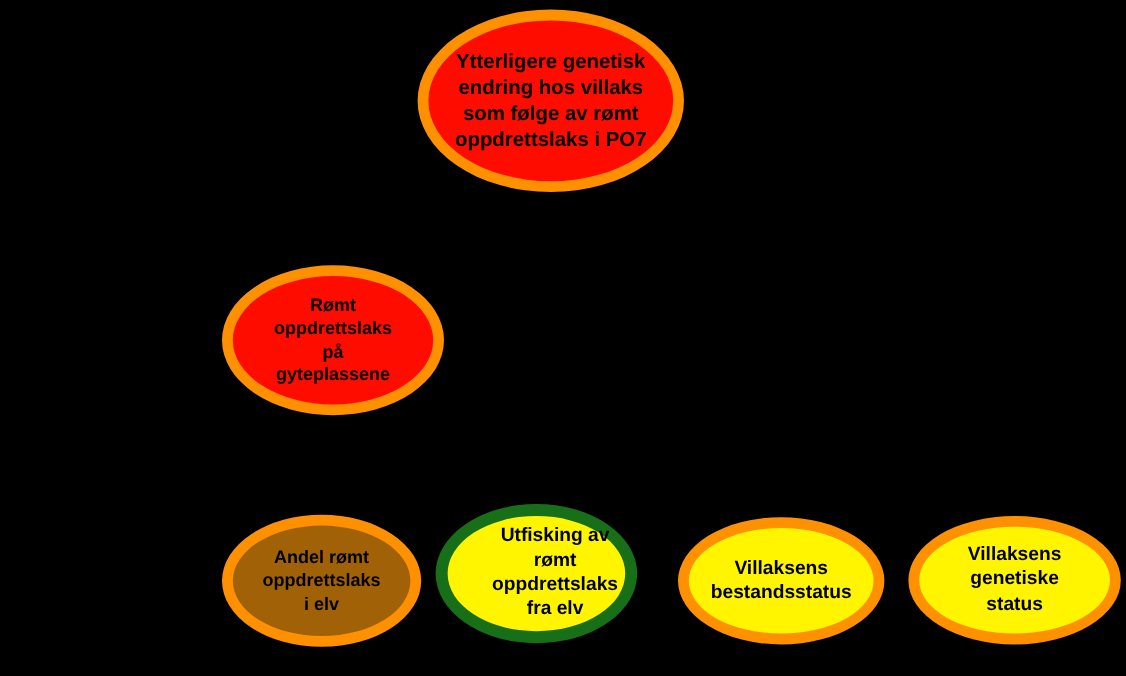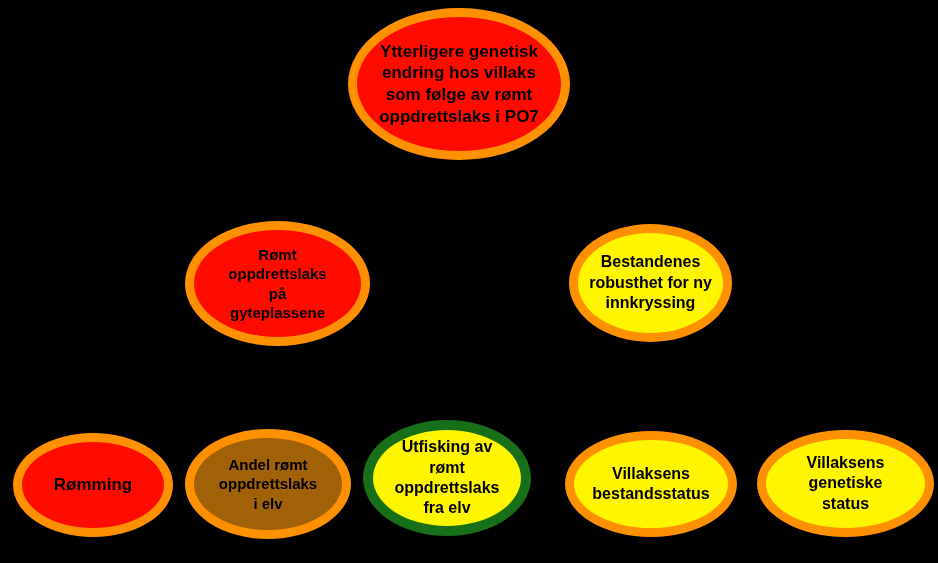--- a/index.html
+++ b/index.html
@@ -58,37 +58,29 @@
 oppdrettslaks i PO7</span>
   </div>
 
   <div class="node pos-spawning" style="background-color: rgb(255, 12, 0); border-color: rgb(255, 145, 0);">
     <span class="node-label">Rømt
 oppdrettslaks
 på
 gyteplassene</span>
   </div>
 
-  <div class="node pos-robustness" style="background-color: rgb(255, 245, 0); border-color: rgb(255, 145, 0);">
-    <span class="node-label">Bestandenes
-robusthet for ny
-innkryssing</span>
-  </div>
 
-  <div class="node pos-escape" style="background-color: rgb(255, 12, 0); border-color: rgb(255, 145, 0);">
-    <span class="node-label">Rømming</span>
-  </div>
 
   <div class="node pos-proportion" style="background-color: #a16207; border-color: rgb(255, 145, 0);">
     <span class="node-label">Andel rømt
 oppdrettslaks
 i elv</span>
   </div>
 
-  <div class="node pos-removal green-border" style="background-color: rgb(255, 245, 0); border-color: rgb(23, 111, 23);">
+  <div class="node pos-removal green-border" style="background-color: rgb(255, 245, 0); border-color: rgb(23, 111, 23); justify-content: flex-end;">
     <span class="node-label">Utfisking av
 rømt
 oppdrettslaks
 fra elv</span>
   </div>
 
   <div class="node pos-stock" style="background-color: rgb(255, 245, 0); border-color: rgb(255, 145, 0);">
     <span class="node-label">Villaksens
 bestandsstatus</span>
   </div>

